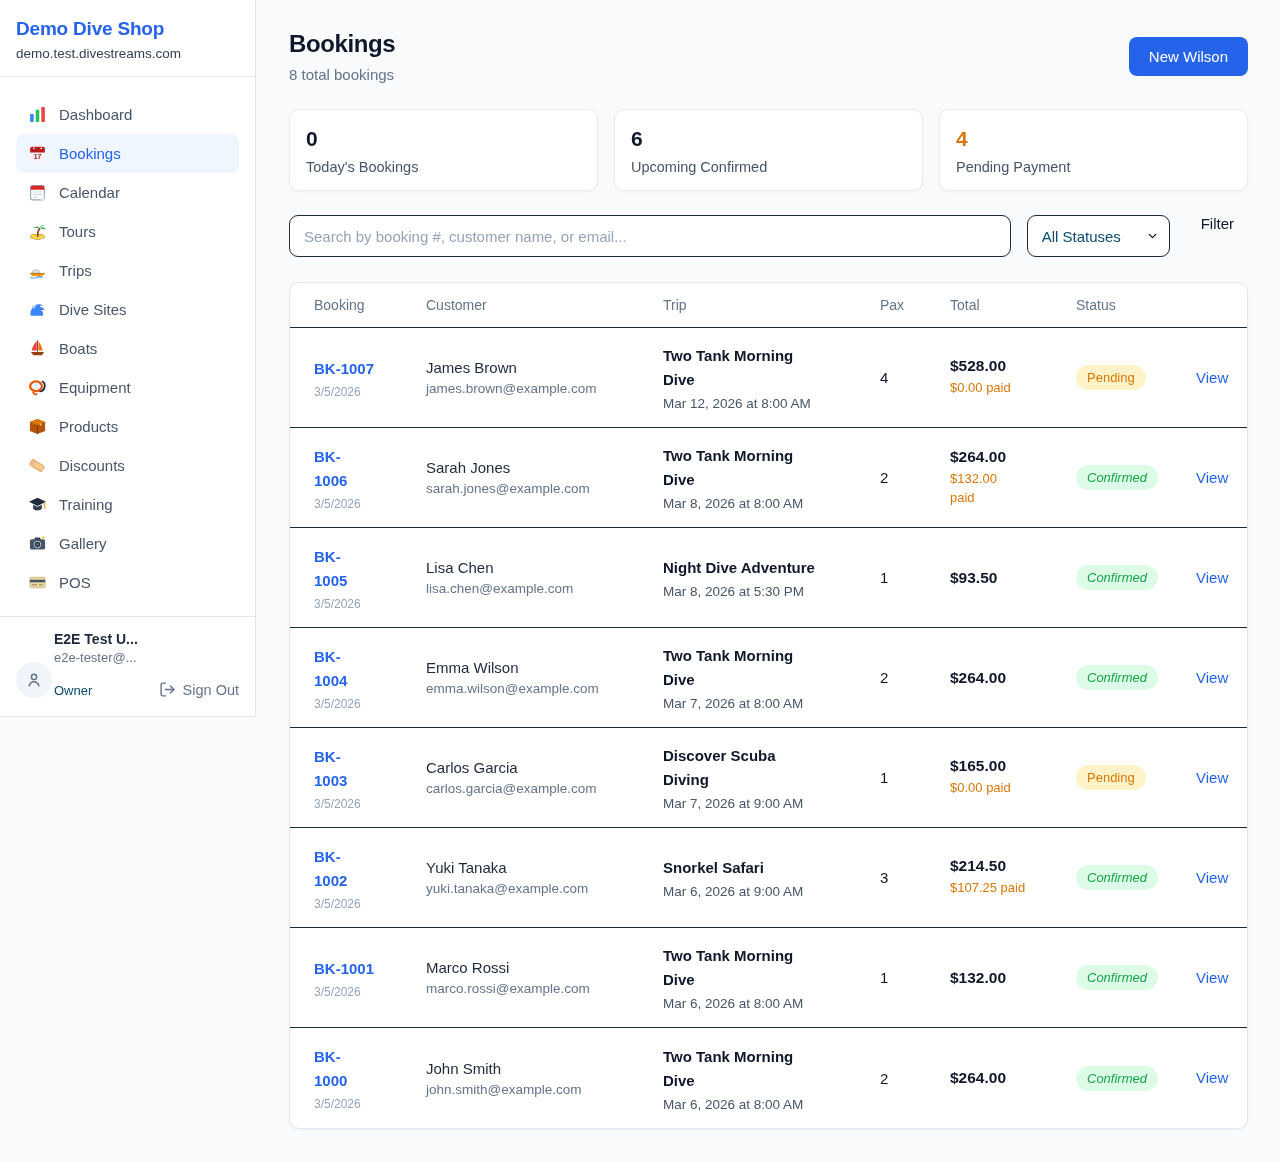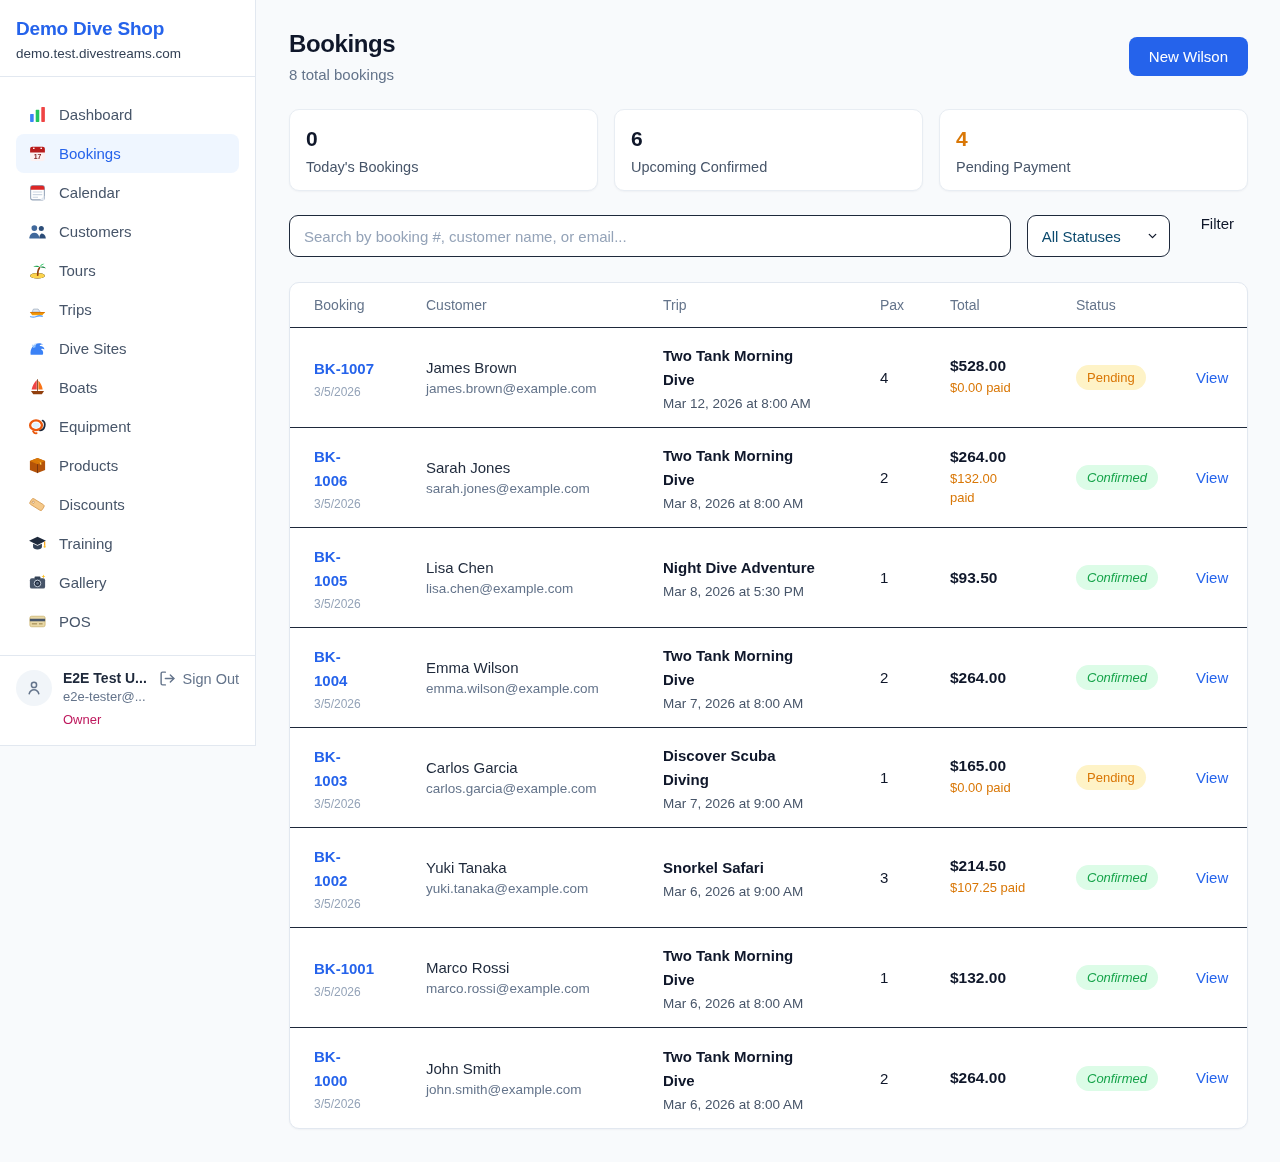--- a/index.html
+++ b/index.html
@@ -24,30 +24,30 @@
   .nav-item {
     display: flex; align-items: center; gap: 12px;
     padding: 10px 12px; border-radius: 8px;
     font-size: 15px; color: #475569; cursor: pointer; margin-bottom: 0;
   }
   .nav-item.active { background: #eff6ff; color: #2563eb; font-weight: 500; }
   .nav-icon { width: 19px; height: 19px; flex: none; display: inline-flex; }
   .nav-icon svg { width: 19px; height: 19px; }
   .side-foot {
     border-top: 1px solid #e2e8f0; margin-top: 12px;
-    padding: 14px 16px 18px; display: flex; align-items: flex-start; gap: 11px;
+    padding: 14px 16px 18px; display: flex; align-items: flex-end; gap: 2px;
   }
   .avatar {
     width: 36px; height: 36px; border-radius: 50%; background: #f1f5f9;
     display: flex; align-items: center; justify-content: center; flex: none;
   }
   .user-info { min-width: 0; }
   .user-name { font-size: 14px; font-weight: 700; color: #1e293b; white-space: nowrap; }
   .user-email { font-size: 13px; color: #64748b; margin-top: 3px; white-space: nowrap; }
-  .user-role { font-size: 13px; color: #be185d; margin-top: 8px; }
+  .user-role { font-size: 13px; color: #0c4a6e; margin-top: 18px; }
   .signout {
     margin-left: auto; display: flex; align-items: center; gap: 7px;
     background: none; border: none; color: #64748b; font-size: 14.5px;
     font-family: inherit; cursor: pointer; padding: 0; white-space: nowrap;
   }
 
   
   main { flex: 1; padding: 30px 32px 32px 33px; }
   .page-head { display: flex; justify-content: space-between; align-items: flex-start; }
   h1 { margin: 0; font-size: 24px; font-weight: 700; color: #0f172a; letter-spacing: -0.4px; }
@@ -151,31 +151,20 @@
         <div class="nav-item">
     <span class="nav-icon">
             <svg viewBox="0 0 18 18">
               <rect x="2.5" y="2.5" width="13" height="13.5" rx="2" fill="#ffffff" stroke="#94a3b8"></rect>
               <path d="M2.5 4.5a2 2 0 0 1 2-2h9a2 2 0 0 1 2 2V6.5h-13z" fill="#dc2626"></path>
               <path d="M4.5 8.5h9M4.5 11h9M4.5 13.5h5" stroke="#cbd5e1" stroke-width="1.1"></path>
               <path d="M15.5 12l-4 4h4z" fill="#e2e8f0"></path>
             </svg>
           </span>
     <span class="nav-label">Calendar</span>
-  </div>
-        <div class="nav-item">
-    <span class="nav-icon">
-            <svg viewBox="0 0 18 18">
-              <circle cx="6" cy="5.8" r="2.7" fill="#41699c"></circle>
-              <path d="M1.3 14.6c.4-2.8 2.2-4.4 4.7-4.4s4.3 1.6 4.7 4.4v1H1.3z" fill="#41699c"></path>
-              <circle cx="12.6" cy="6.2" r="2.4" fill="#2c4d78"></circle>
-              <path d="M10.6 15.6c.1-2.5 1-4.2 2.1-4.8 2.2.1 3.8 1.6 4.1 4.1v.7z" fill="#2c4d78"></path>
-            </svg>
-          </span>
-    <span class="nav-label">Customers</span>
   </div>
         <div class="nav-item">
     <span class="nav-icon">
             <svg viewBox="0 0 18 18">
               <ellipse cx="9" cy="14" rx="7" ry="2.6" fill="#fbd platform"></ellipse>
               <ellipse cx="9" cy="14" rx="7" ry="2.6" fill="#fcd34d"></ellipse>
               <path d="M9.2 14c-.4-3.2.4-6 2-8.2" stroke="#92400e" stroke-width="1.5" fill="none"></path>
               <path d="M11.2 5.8C9.2 3.9 6.6 4 5 5.6c2.1-.5 4.2 0 6.2.2z" fill="#16a34a"></path>
               <path d="M11.2 5.8c.4-2.4 2.3-3.6 4.4-3.2-1.5.6-2.9 1.7-4.4 3.2z" fill="#22c55e"></path>
               <path d="M11.2 5.8c2.1-1 4.6-.4 5.7 1.2-1.9-.7-3.9-.4-5.7-1.2z" fill="#15803d"></path>

